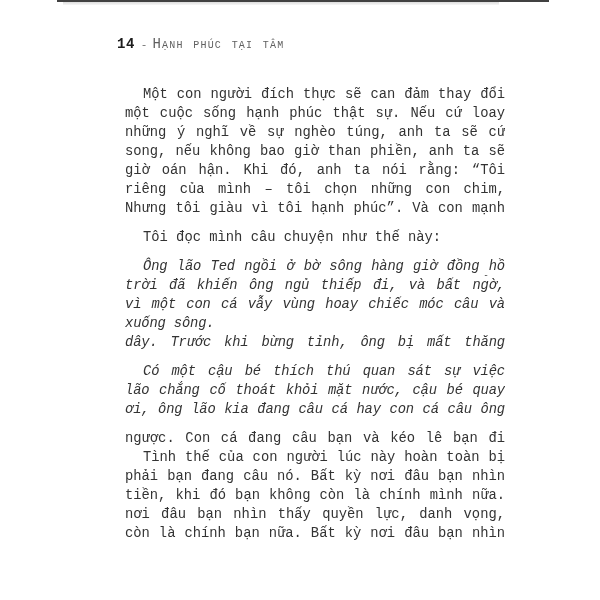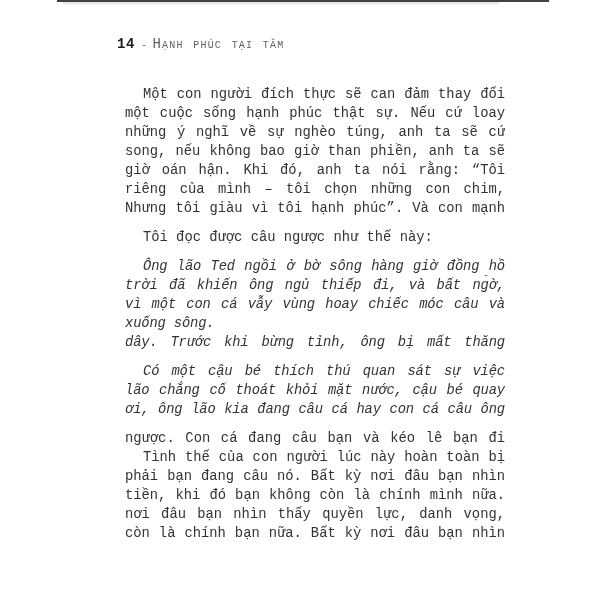--- a/index.html
+++ b/index.html
@@ -88,21 +88,21 @@
       <div class="para normal">
         <div class="line first">Một con người đích thực sẽ can đảm thay đổi để sống</div>
         <div class="line">một cuộc sống hạnh phúc thật sự. Nếu cứ loay hoay với</div>
         <div class="line">những ý nghĩ về sự nghèo túng, anh ta sẽ cứ nghèo mãi;</div>
         <div class="line">song, nếu không bao giờ than phiền, anh ta sẽ không bao</div>
         <div class="line">giờ oán hận. Khi đó, anh ta nói rằng: “Tôi sống theo cách</div>
         <div class="line">riêng của mình – tôi chọn những con chim, những cánh</div>
         <div class="line">Nhưng tôi giàu vì tôi hạnh phúc”. Và con mạnh có thể thay</div>
       </div>
       <div class="para normal">
-        <div class="line first last">Tôi đọc được câu ngược như thế này:</div>
+        <div class="line first last">Tôi đọc mình câu chuyện như thế này:</div>
       </div>
       <div class="para italic">
         <div class="line first">Ông lão Ted ngồi ở bờ sông hàng giờ đồng hồ mà chẳng</div>
         <div class="line">trời đã khiến ông ngủ thiếp đi, và bất ngờ, ông bị đánh thức</div>
         <div class="line">vì một con cá vẫy vùng hoay chiếc móc câu và giật mạnh sợi</div>
         <div class="line last">xuống sông.</div>
         <div class="line">dây. Trước khi bừng tỉnh, ông bị mất thăng bằng và ngã nhào</div>
       </div>
       <div class="para italic">
         <div class="line first">Có một cậu bé thích thú quan sát sự việc này. Trong khi ông</div>

